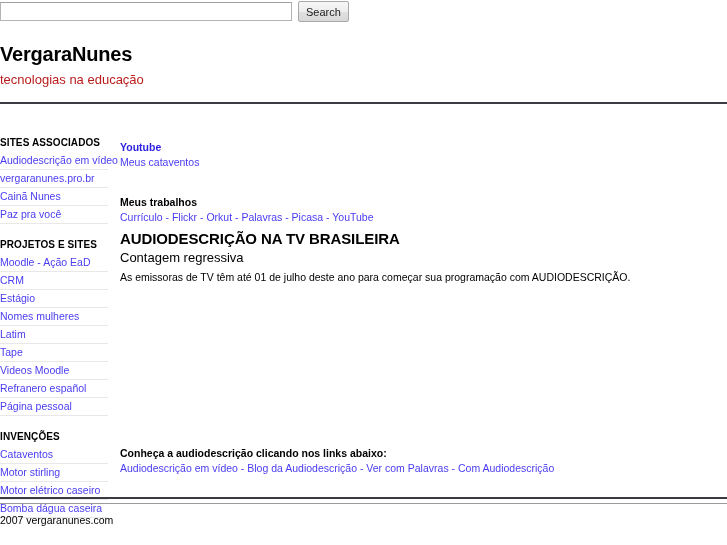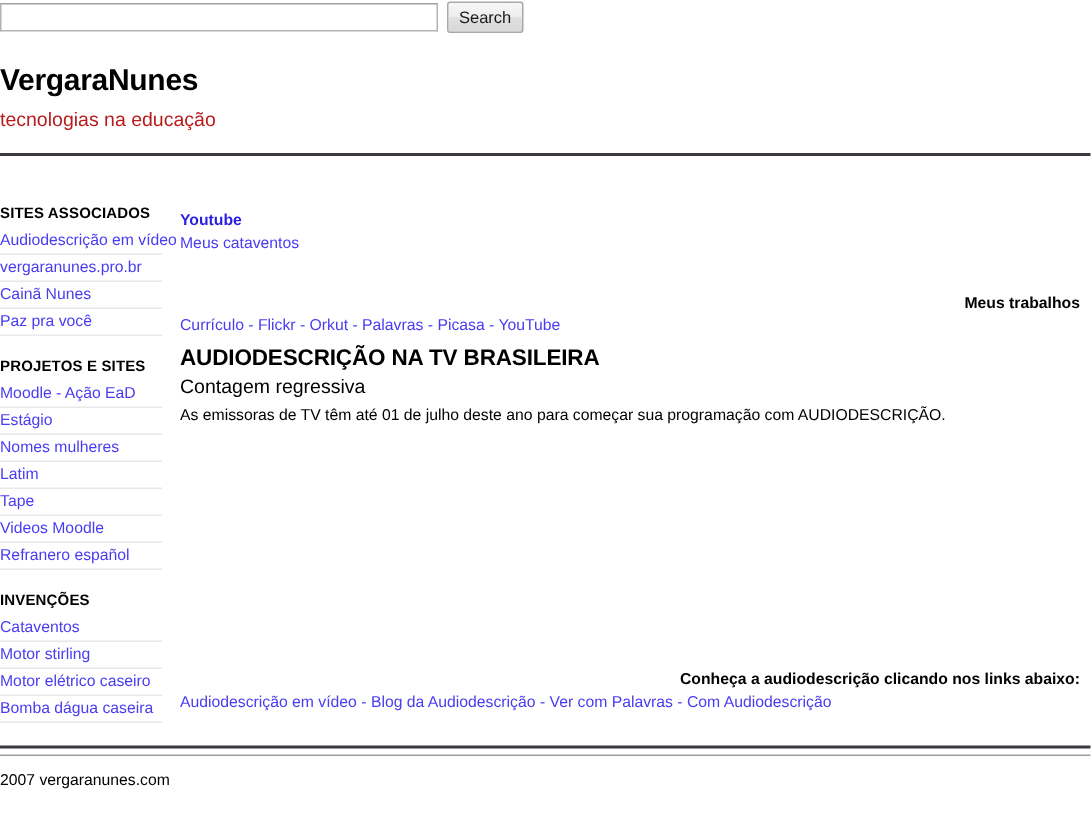--- a/index.html
+++ b/index.html
@@ -145,21 +145,20 @@
     color: #4a3cf0;
     text-decoration: none;
   }
   .sub-line { padding-top: 1px; }
 
   .section-label {
     font-size: 10.5px;
     font-weight: bold;
     line-height: 14px;
     color: #000;
-    text-align: right;
   }
   .linkrow {
     line-height: 14px;
     padding-top: 1px;
     white-space: nowrap;
   }
   .sep { color: #4a3cf0; font-size: 10.5px; }
 
   .article-title {
     margin: 0;
@@ -221,26 +220,28 @@
     <div class="side-heading">SITES ASSOCIADOS</div>
     <a class="side-link" href="#">Audiodescrição em vídeo</a>
     <a class="side-link" href="#">vergaranunes.pro.br</a>
     <a class="side-link" href="#">Cainã Nunes</a>
     <a class="side-link" href="#">Paz pra você</a>
   </div>
 
   <div class="side-group">
     <div class="side-heading">PROJETOS E SITES</div>
     <a class="side-link" href="#">Moodle - Ação EaD</a>
+    <a class="side-link" href="#">CRM</a>
     <a class="side-link" href="#">Estágio</a>
     <a class="side-link" href="#">Nomes mulheres</a>
     <a class="side-link" href="#">Latim</a>
     <a class="side-link" href="#">Tape</a>
     <a class="side-link" href="#">Videos Moodle</a>
     <a class="side-link" href="#">Refranero español</a>
+    <a class="side-link" href="#">Página pessoal</a>
   </div>
 
   <div class="side-group">
     <div class="side-heading">INVENÇÕES</div>
     <a class="side-link" href="#">Cataventos</a>
     <a class="side-link" href="#">Motor stirling</a>
     <a class="side-link" href="#">Motor elétrico caseiro</a>
     <a class="side-link" href="#">Bomba dágua caseira</a>
   </div>
 

